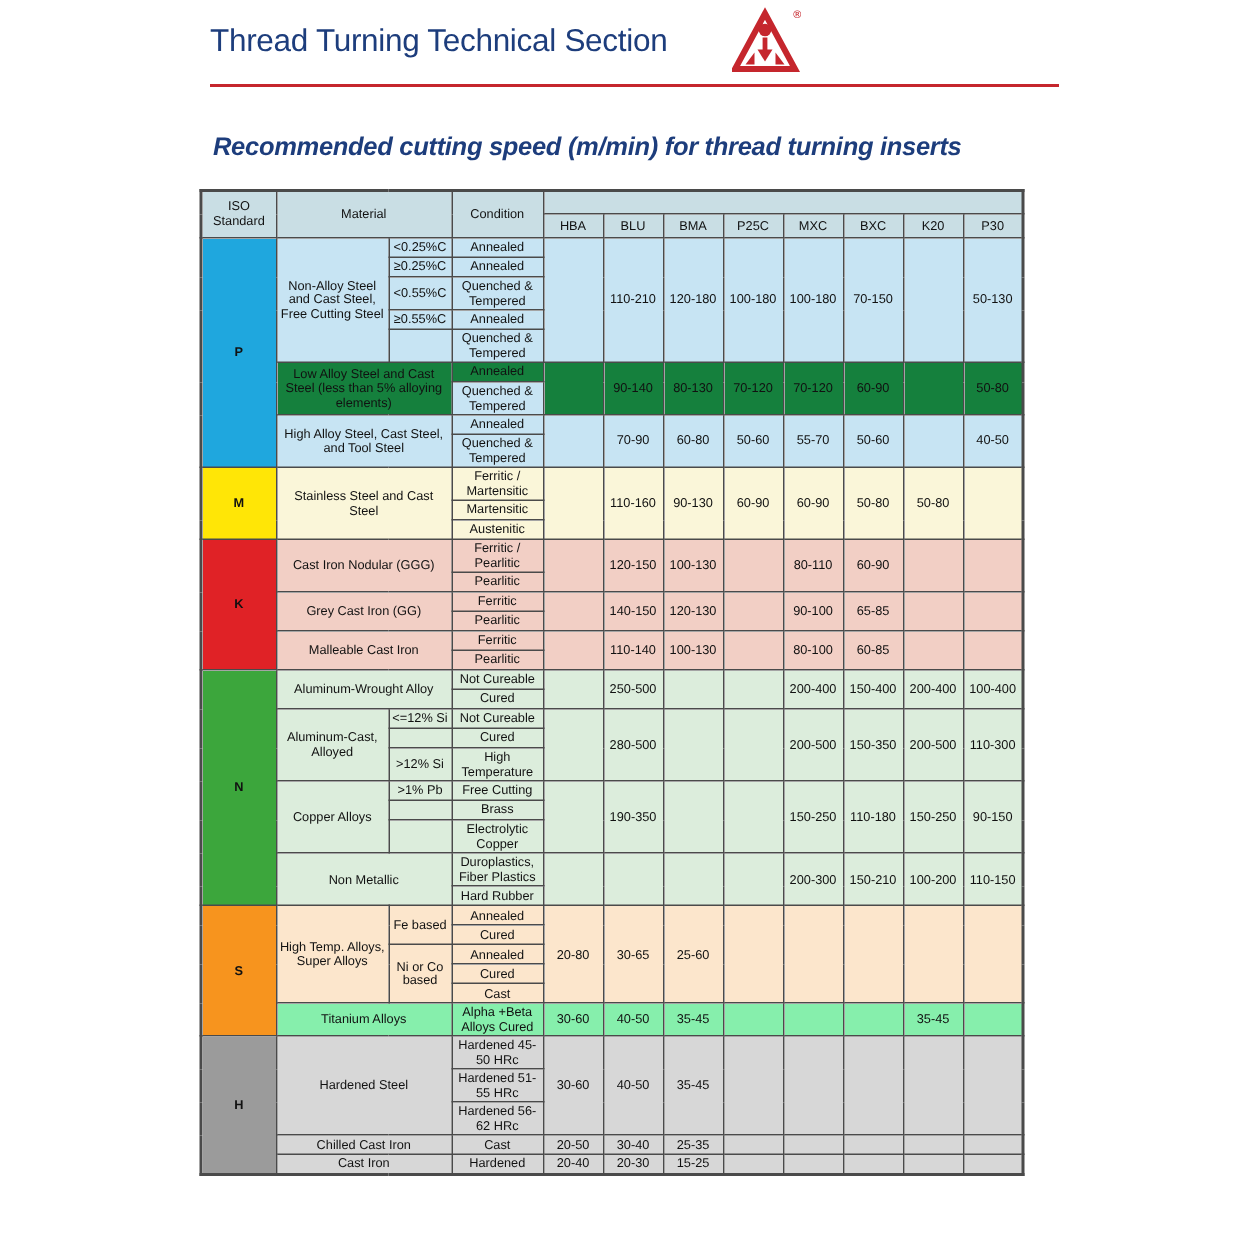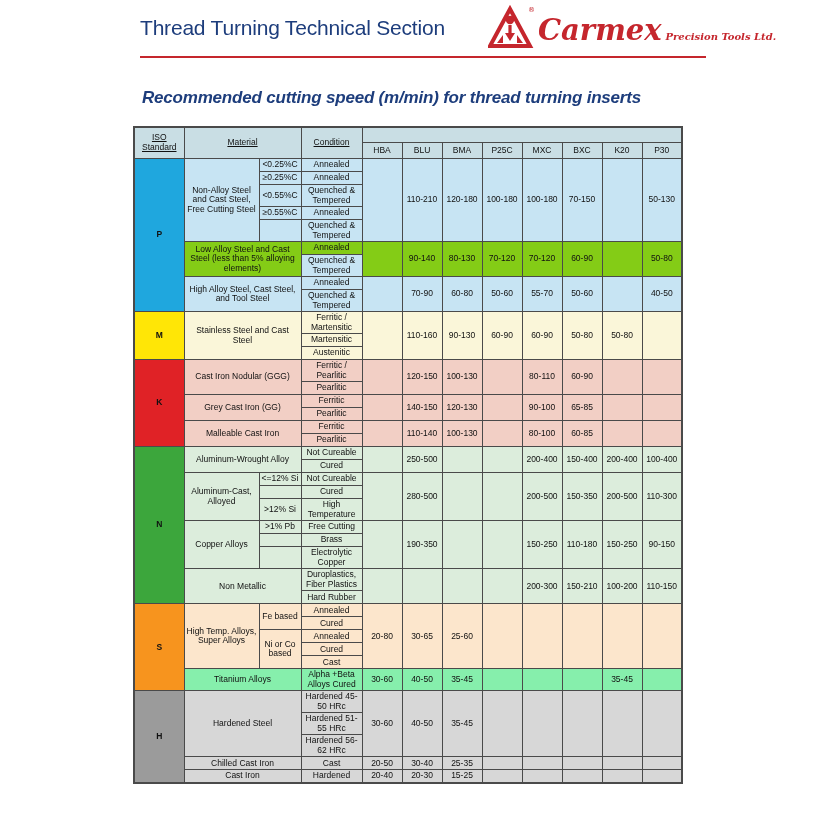--- a/index.html
+++ b/index.html
@@ -31,21 +31,21 @@
     position:absolute; left:133px; top:126px; width:548px;
     border-collapse:collapse; table-layout:fixed;
     border:2px solid #4a4a4a;
   }
   table.speed td {
     border:1px solid #4a4a4a; font-size:8.5px; line-height:1.12;
     text-align:center; vertical-align:middle; padding:1px 1px; color:#111;
     overflow:hidden; word-wrap:break-word;
   }
   table.speed tr { height:13px; }
-  td.hdr { background:#c9dee4; font-size:9px;text-decoration:underline; }
+  td.hdr { background:#c9dee4; font-size:9px; }
   td.corner { height:14px; }
   td.strip { height:12px; }
   td.grade { background:#c9dee4; color:#7d1f1f; font-size:9px; height:13px;margin-left:26px; }
   td.iso-letter { font-size:30px; font-weight:bold; color:#000; padding:0; }
   td.mat { text-align:left; padding-left:3px; padding-right:2px; }
   td.val { font-size:9px; }
 </style>
 </head>
 <body>
 
@@ -58,23 +58,20 @@
       <svg width="46" height="48" viewBox="0 0 46 48">
         <polygon points="22,5 42,42 2,42" fill="#ffffff" stroke="#c5262d" stroke-width="4"></polygon>
         <circle cx="22" cy="16" r="4.2" fill="#c5262d"></circle>
         <rect x="20.4" y="21" width="3.2" height="9" fill="#c5262d"></rect>
         <polygon points="22,37 17,29 27,29" fill="#c5262d"></polygon>
         <polygon points="9,39 15,31 15,39" fill="#c5262d"></polygon>
         <polygon points="35,39 29,31 29,39" fill="#c5262d"></polygon>
         <text x="40" y="8" font-size="7" fill="#c5262d" font-family="DejaVu Sans, sans-serif">®</text>
       </svg>
     </span>
-    <span class="logo-text">
-      <span class="brand-name">Carmex</span><span class="brand-tagline">Precision Tools Ltd.</span>
-    </span>
   </div>
 
   <div class="red-rule"></div>
 
   <h2 class="main-title">Recommended cutting speed (m/min) for thread turning inserts</h2>
 
   <table class="speed">
     <colgroup>
       <col style="width:50px">
         <col style="width:75px">
@@ -129,21 +126,21 @@
           <td class="cond">Quenched &amp; Tempered</td>
         </tr>
         <tr style="background:#C7E4F3">
           <td class="sub">≥0.55%C</td>
           <td class="cond">Annealed</td>
         </tr>
         <tr style="background:#C7E4F3">
           <td class="sub"></td>
           <td class="cond">Quenched &amp; Tempered</td>
         </tr>
-        <tr style="background:#84cc16">
+        <tr style="background:#15803d">
           <td class="mat" rowspan="2" colspan="2">Low Alloy Steel and Cast Steel (less than 5% alloying elements)</td>
           <td class="cond">Annealed</td>
           <td class="val" rowspan="2"></td>
           <td class="val" rowspan="2">90-140</td>
           <td class="val" rowspan="2">80-130</td>
           <td class="val" rowspan="2">70-120</td>
           <td class="val" rowspan="2">70-120</td>
           <td class="val" rowspan="2">60-90</td>
           <td class="val" rowspan="2"></td>
           <td class="val" rowspan="2">50-80</td>

